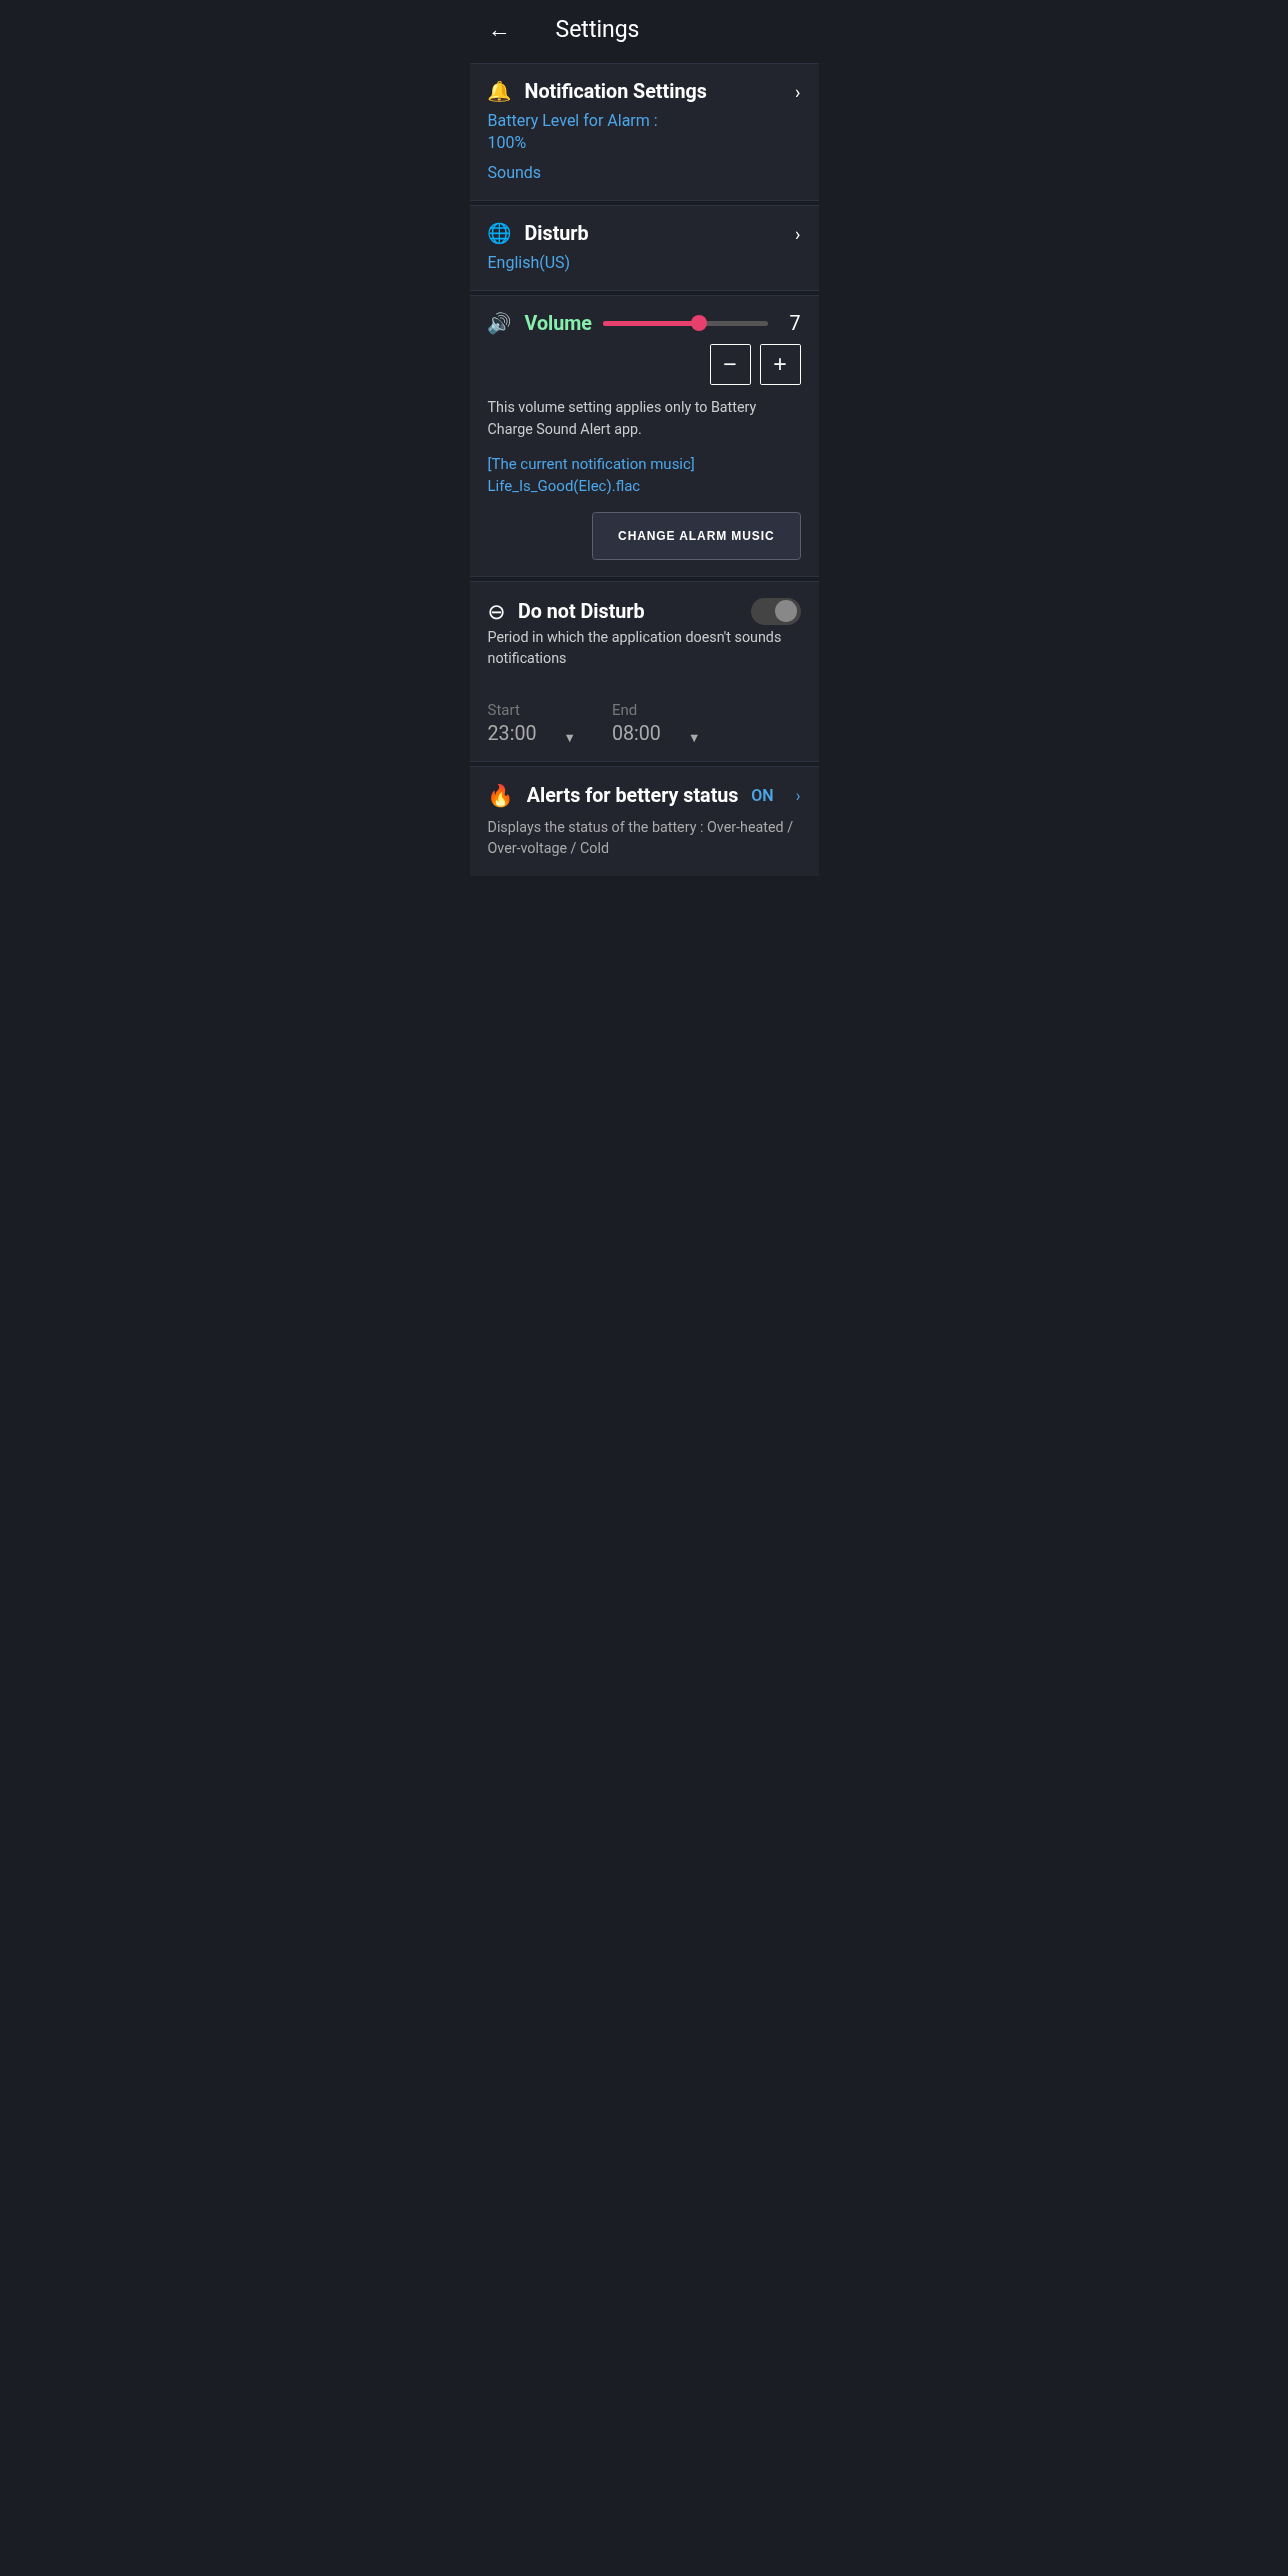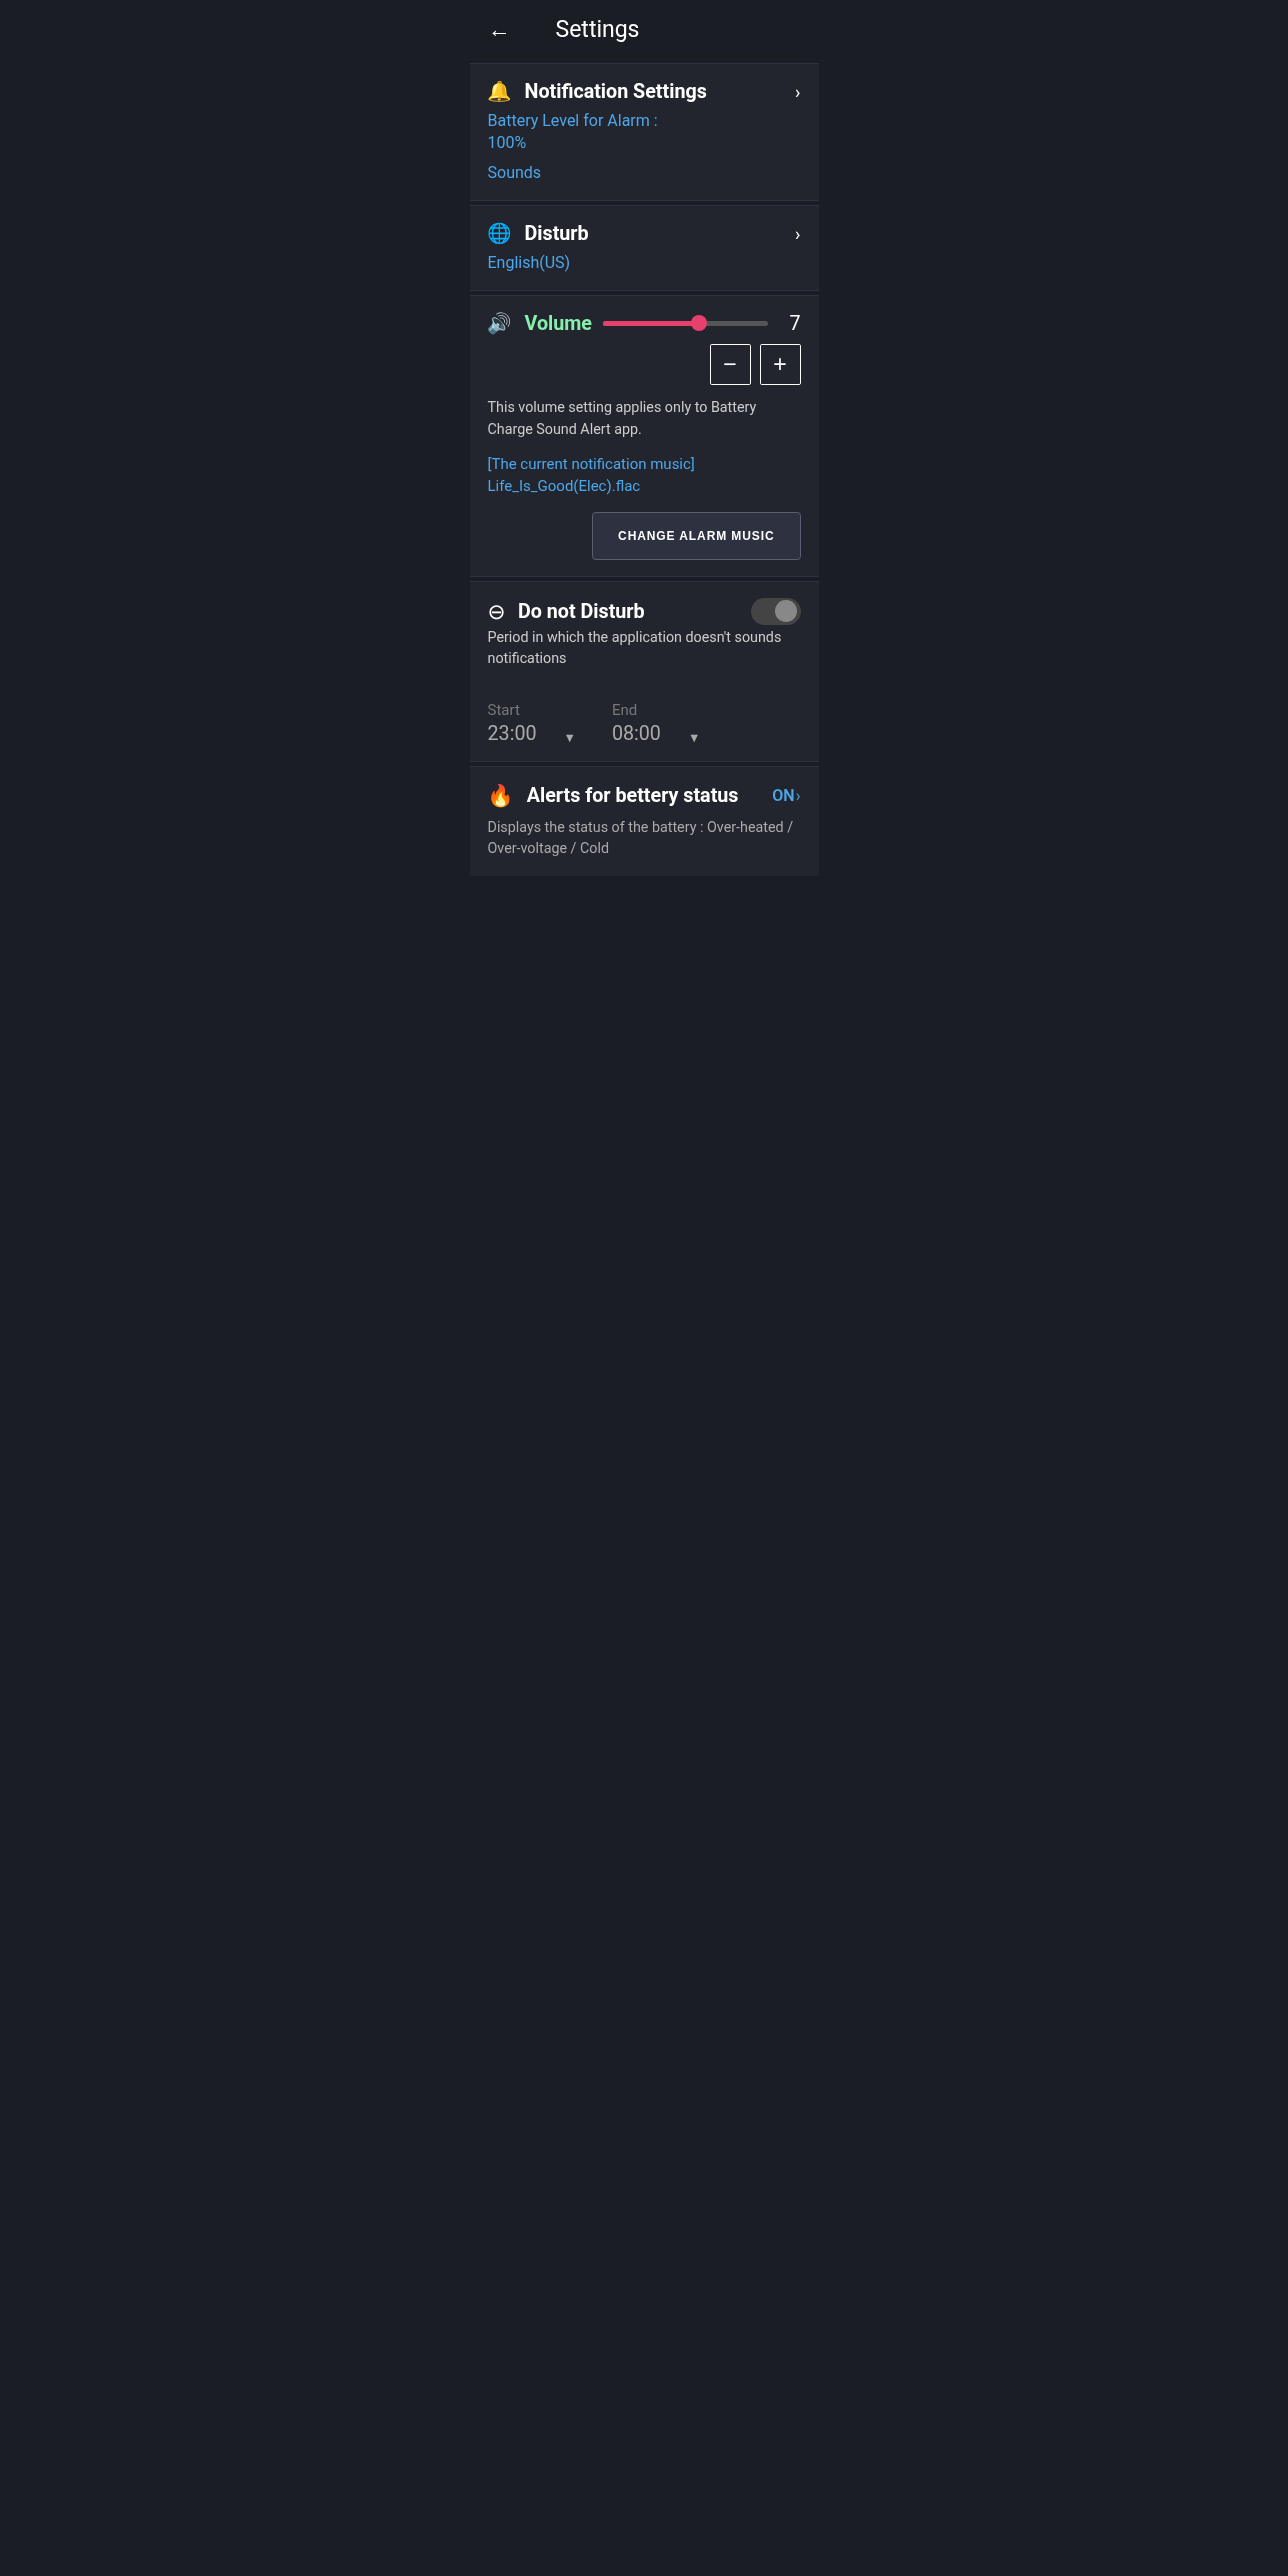--- a/index.html
+++ b/index.html
@@ -312,21 +312,21 @@
 
     .alerts-title {
       font-size: 19.7px;
       font-weight: 700;
       color: #ffffff;
     }
 
     .alerts-status-row {
       display: flex;
       align-items: flex-end;
-      gap: 1px;
+      gap: 22px;
     }
 
     .alerts-on {
       font-size: 16px;
       color: #4da6e8;
       font-weight: 600;
     }
 
     .alerts-chevron {
       font-size: 16px;

